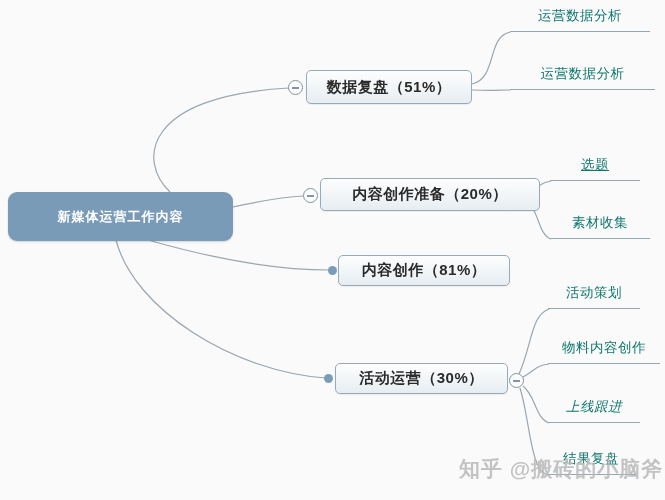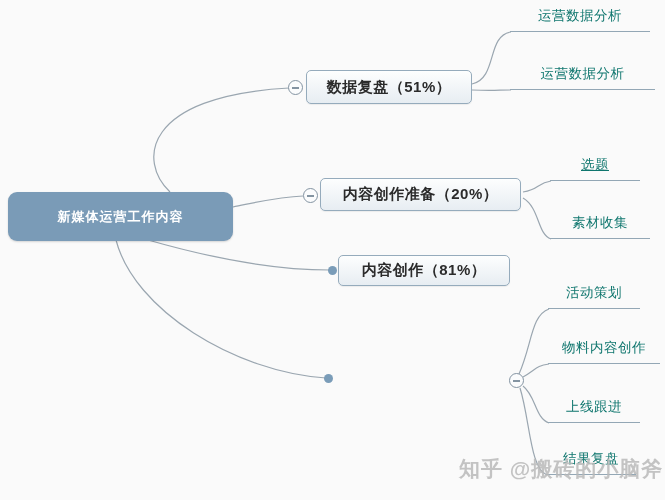--- a/index.html
+++ b/index.html
@@ -17,35 +17,35 @@
   }
   .branch-box{
     position:absolute;box-sizing:border-box;
     background:linear-gradient(#fdfefe,#e7edf2);
     border:1px solid #95abbc;border-radius:5px;
     display:flex;align-items:center;justify-content:center;
     color:#2b2b2b;font-size:15px;font-weight:bold;letter-spacing:0.5px;
     box-shadow:0 1px 1px rgba(0,0,0,0.06);
   }
   .b1{left:306px;top:70px;width:166px;height:34px;}
-  .b2{left:320px;top:178px;width:201px;height:33px;}
+  .b2{left:320px;top:178px;width:220px;height:33px;}
   .b3{left:338px;top:255px;width:172px;height:31px;}
   .b4{left:335px;top:363px;width:173px;height:31px;}
   .leaf{
     position:absolute;box-sizing:border-box;text-align:center;
     font-size:13.5px;color:#0f766e;line-height:20px;height:26px;
     padding-bottom:5px;border-bottom:1px solid #93a7b5;letter-spacing:0.5px;
   }
   .l1a{left:510px;top:6px;width:140px;}
   .l1b{left:510px;top:64px;width:145px;}
   .l2a{left:550px;top:155px;width:90px;text-decoration:underline;}
   .l2b{left:550px;top:213px;width:100px;}
   .l4a{left:548px;top:283px;width:92px;}
   .l4b{left:548px;top:338px;width:112px;}
-  .l4c{left:548px;top:397px;width:92px;}
+  .l4c{left:548px;top:397px;width:92px;font-style:italic;}
   .l4d{left:546px;top:449px;width:90px;}
   .toggle{
     position:absolute;width:15px;height:15px;border-radius:50%;
     box-sizing:border-box;background:#fbfcfd;border:1px solid #8494a2;
     display:flex;align-items:center;justify-content:center;z-index:3;
   }
   .toggle .minus{width:7px;height:0;border-top:2px solid #8494a2;}
   .t1{left:288px;top:80px;}
   .t2{left:303px;top:188px;}
   .t4{left:509px;top:373px;}
@@ -96,20 +96,21 @@
     <span class="minus"></span>
   </div>
   <div class="branch-box b2">内容创作准备（20%）</div>
   <div class="leaf l2a">选题</div>
   <div class="leaf l2b">素材收集</div>
 
   <div class="dot d3"></div>
   <div class="branch-box b3">内容创作（81%）</div>
 
   <div class="dot d4"></div>
+  <div class="branch-box b4">活动运营（30%）</div>
   <div class="toggle t4">
     <span class="minus"></span>
   </div>
   <div class="leaf l4a">活动策划</div>
   <div class="leaf l4b">物料内容创作</div>
   <div class="leaf l4c">上线跟进</div>
   <div class="leaf l4d">结果复盘</div>
 
   <div class="watermark">知乎 @搬砖的小脑斧</div>
 

